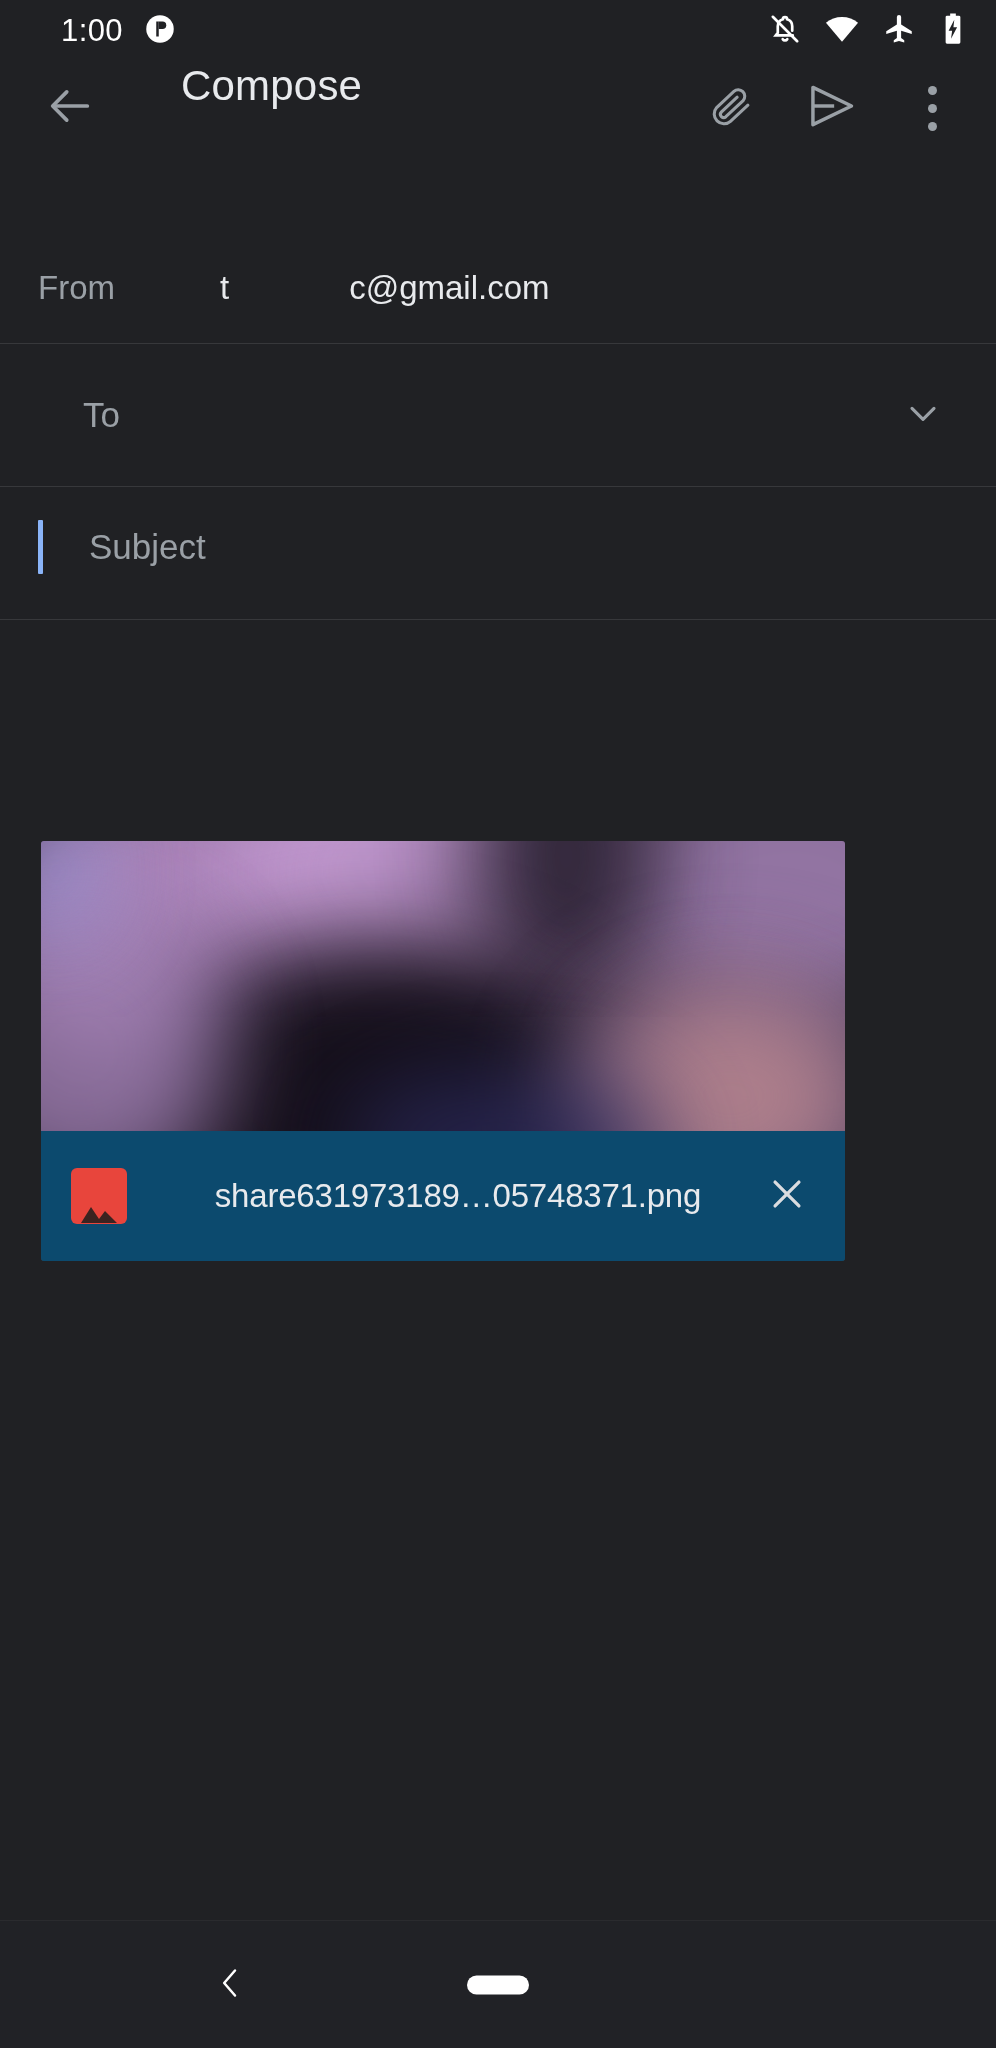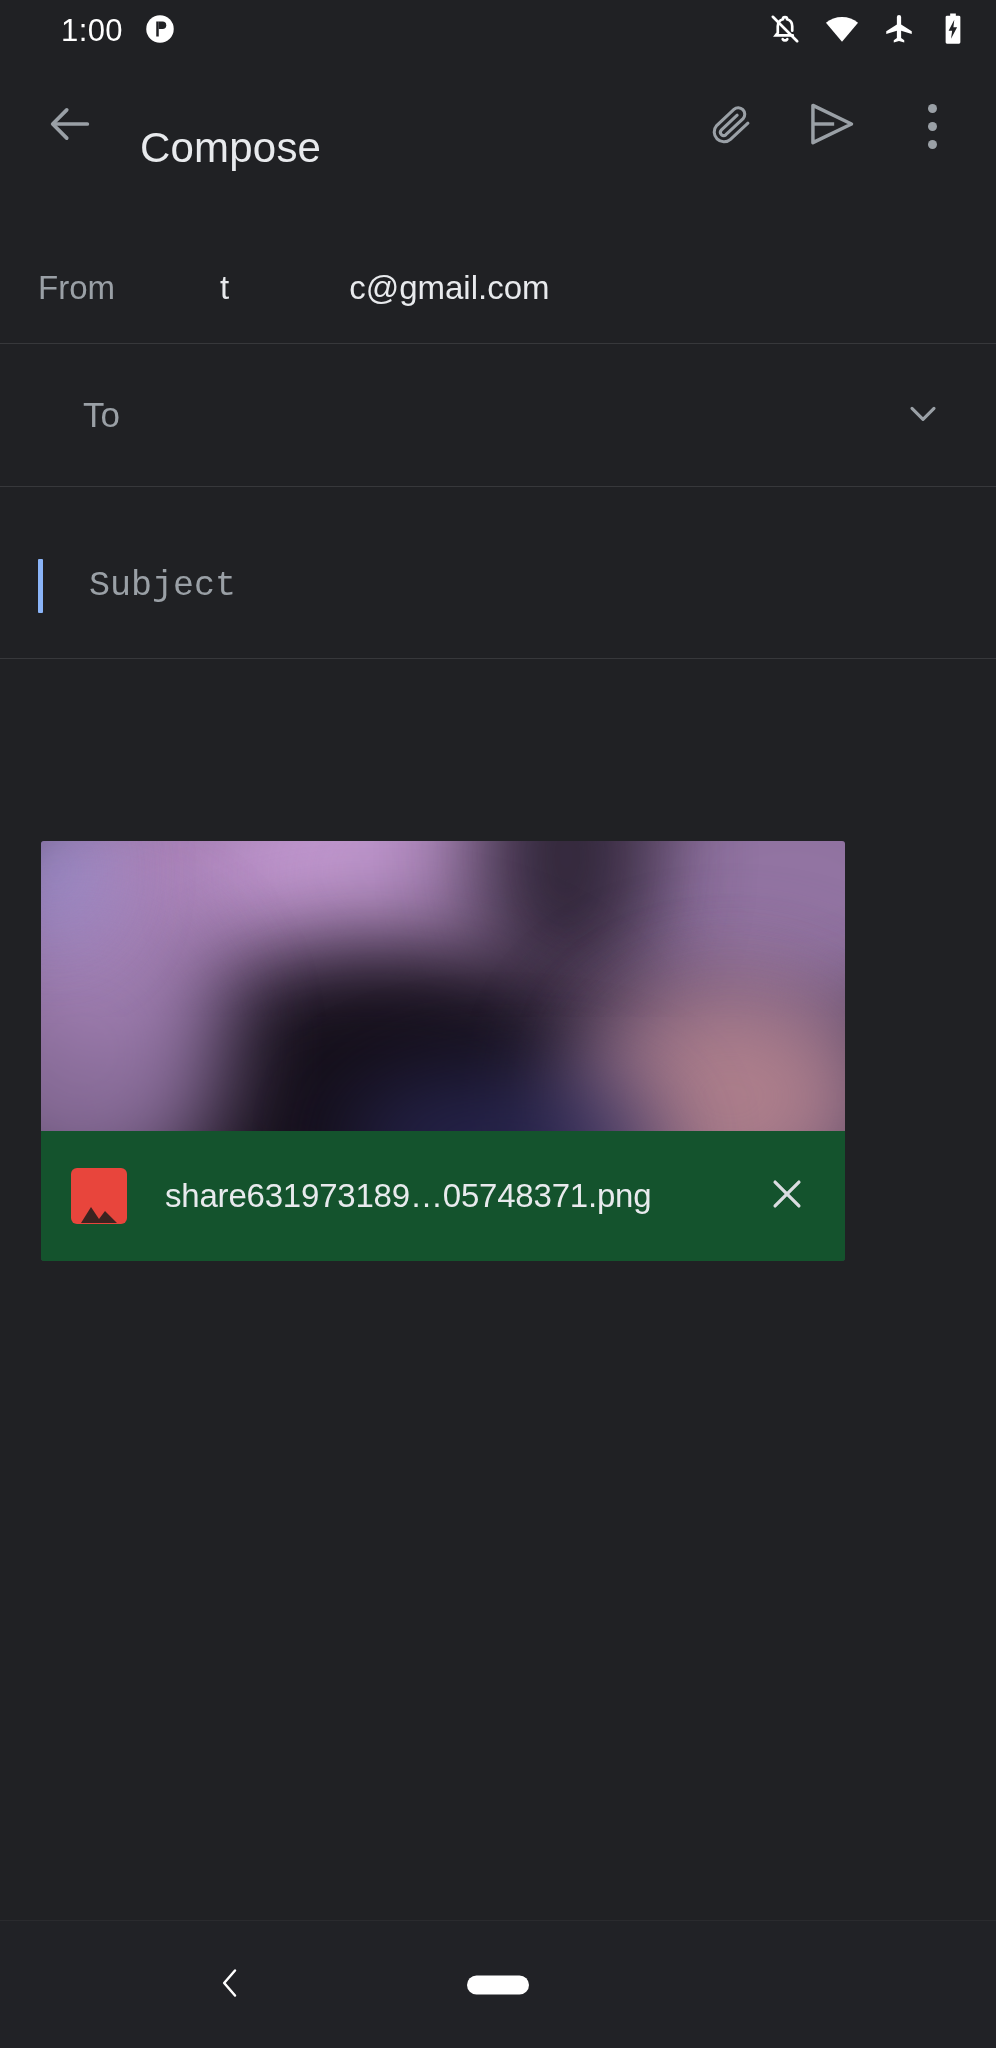--- a/index.html
+++ b/index.html
@@ -18,41 +18,41 @@
     padding:0 28px 0 61px;
   }
   .status-left{ display:flex; align-items:center; gap:22px; }
   .status-clock{ color:#ffffff; font-size:31px; letter-spacing:.4px; }
   .status-right{ display:flex; align-items:center; gap:22px; }
   .sicon{ display:block; }
 
   
   .app-bar{
     position:absolute; top:62px; left:0; width:996px; height:110px;
-    display:flex; align-items:flex-end;
+    display:flex; align-items:flex-start;gap:41px;
   }
   .back-btn{ width:92px; height:92px; margin-left:24px;
     display:flex; align-items:center; justify-content:center; border-radius:50%; }
   .app-title{ color:#e8eaed; font-size:42px; margin-left:24px; font-weight:400;
     letter-spacing:.2px; flex:1; }
   .bar-actions{ display:flex; align-items:center; gap:8px; margin-right:18px; }
   .bar-btn{ width:92px; height:92px; display:flex; align-items:center;
     justify-content:center; border-radius:50%; }
   .dots{ display:flex; flex-direction:column; gap:9px; align-items:center; }
   .dots i{ width:9px; height:9px; border-radius:50%; background:#9aa0a6; display:block; }
 
   
   .field-row{
     position:absolute; left:0; width:996px;
     border-bottom:1px solid #37383b;
     display:flex; align-items:center; padding:0 38px;
   }
   #row-from{ top:232px; height:112px; border-bottom:1px solid #37383b;gap:43px; }
   #row-to  { top:344px; height:143px; }
-  #row-subject{ top:514px; height:145px;font-family:Liberation Mono, monospace; }
+  #row-subject{ top:475px; height:145px; }
 
   .lbl-from{ color:#9aa0a6; font-size:33px; }
   .from-value{ color:#e8eaed; font-size:33px; margin-left:62px;
     display:flex; align-items:baseline; }
   .from-a{ display:inline-block; }
   .from-gap{ display:inline-block; width:120px; }
   .from-b{ display:inline-block; }
 
   .placeholder{ color:#9aa0a6; font-size:35px;margin-left:45px; }
   .to-wrap{ flex:1; display:flex; align-items:center; }
@@ -70,22 +70,23 @@
     position:absolute; left:41px; top:209px;
     width:804px; border-radius:3px; overflow:hidden;
     background:#3c4043;
   }
   .att-thumb{
     width:804px; height:290px; position:relative; overflow:hidden;
     background:#241d2b;
   }
   .att-thumb .bl{ position:absolute; border-radius:50%; filter:blur(46px); }
   .att-info{
-    height:130px; background:#14532d; display:flex; align-items:center;
+    height:130px; background:#0c4a6e; display:flex; align-items:center;
     padding:0 22px 0 30px;
+    text-align:center;
   }
   .file-icon{
     width:56px; height:56px; border-radius:6px; background:#e8453c;
     display:flex; align-items:flex-end; justify-content:center; flex:0 0 auto;
   }
   .att-text{ flex:1; margin-left:38px; min-width:0; }
   .att-name{ color:#e8eaed; font-size:33px; white-space:nowrap;
     overflow:hidden; text-overflow:clip; letter-spacing:-.2px; }
   .att-size{ color:#9aa0a6; font-size:25px; margin-top:7px; }
   .att-close{ width:72px; height:72px; display:flex; align-items:center;

